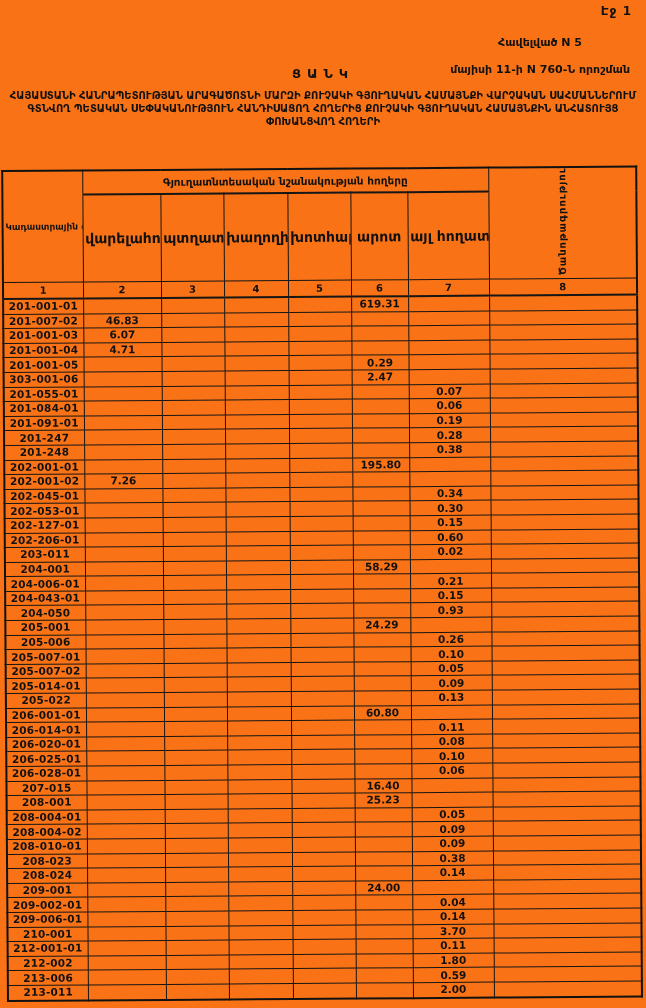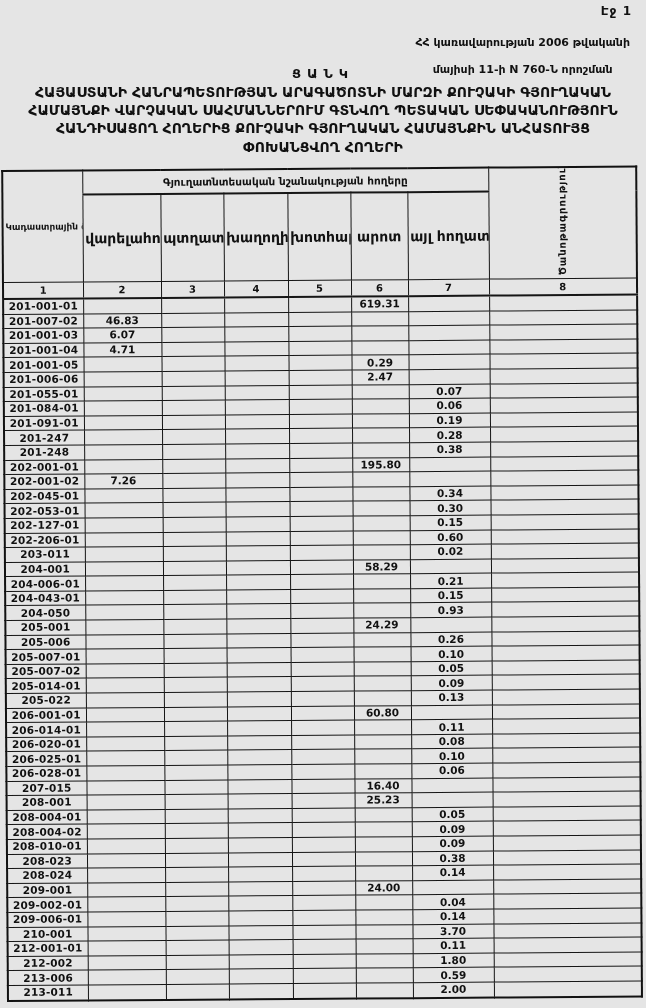--- a/index.html
+++ b/index.html
@@ -9,21 +9,21 @@
     width: 646px;
     height: 1008px;
     overflow: hidden;
     font-family: "DejaVu Sans", sans-serif;
     color: #111;
   }
   .page {
     position: relative;
     width: 646px;
     height: 1008px;
-    background: #e5e5e5;
+    background: #f97316;
   }
   .page-label {
     position: absolute;
     top: 4px;
     right: 14px;
     font-size: 12px;
     font-weight: 700;
     letter-spacing: 1px;
   }
   .appendix {
@@ -40,24 +40,24 @@
     position: absolute;
     top: 66px;
     left: 8px;
     width: 630px;
     text-align: center;
     font-weight: 700;
   }
   .doc-title .cank {
     font-size: 13px;
     letter-spacing: 6px;
-    margin-bottom: 2px;
+    margin-bottom: 8px;
   }
   .doc-title .title-body {
-    font-size: 14px;
+    font-size: 10px;
     line-height: 1.3;
   }
   .table-wrap {
     position: absolute;
     top: 170px;
     left: 7px;
     width: 634px;
     transform: rotate(-0.4deg);
     transform-origin: left bottom;
   }
@@ -128,21 +128,21 @@
   .data-row td.code { letter-spacing: 0.2px; }
 </style>
 </head>
 <body>
 
 <div class="page">
 
   <div class="page-label">Էջ 1</div>
 
   <div class="appendix">
-    <div>ՀՀ կառավարության 2006 թվականի</div>
+    <div>Հավելված N 5</div>
     <div>մայիսի 11-ի N 760-Ն որոշման</div>
   </div>
 
   <div class="doc-title">
     <div class="cank">ՑԱՆԿ</div>
     <div class="title-body">ՀԱՅԱՍՏԱՆԻ ՀԱՆՐԱՊԵՏՈՒԹՅԱՆ ԱՐԱԳԱԾՈՏՆԻ ՄԱՐԶԻ ՔՈՒՉԱԿԻ ԳՅՈՒՂԱԿԱՆ ՀԱՄԱՅՆՔԻ ՎԱՐՉԱԿԱՆ ՍԱՀՄԱՆՆԵՐՈՒՄ ԳՏՆՎՈՂ ՊԵՏԱԿԱՆ ՍԵՓԱԿԱՆՈՒԹՅՈՒՆ ՀԱՆԴԻՍԱՑՈՂ ՀՈՂԵՐԻՑ ՔՈՒՉԱԿԻ ԳՅՈՒՂԱԿԱՆ ՀԱՄԱՅՆՔԻՆ ԱՆՀԱՏՈՒՅՑ ՓՈԽԱՆՑՎՈՂ ՀՈՂԵՐԻ</div>
   </div>
 
   <div class="table-wrap">
     <table class="doc">
@@ -228,21 +228,21 @@
             <td class="code">201-001-05</td>
             <td class="val"></td>
             <td class="val"></td>
             <td class="val"></td>
             <td class="val"></td>
             <td class="val">0.29</td>
             <td class="val"></td>
             <td class="val"></td>
           </tr>
           <tr class="data-row">
-            <td class="code">201-006-06</td>
+            <td class="code">303-001-06</td>
             <td class="val"></td>
             <td class="val"></td>
             <td class="val"></td>
             <td class="val"></td>
             <td class="val">2.47</td>
             <td class="val"></td>
             <td class="val"></td>
           </tr>
           <tr class="data-row">
             <td class="code">201-055-01</td>

